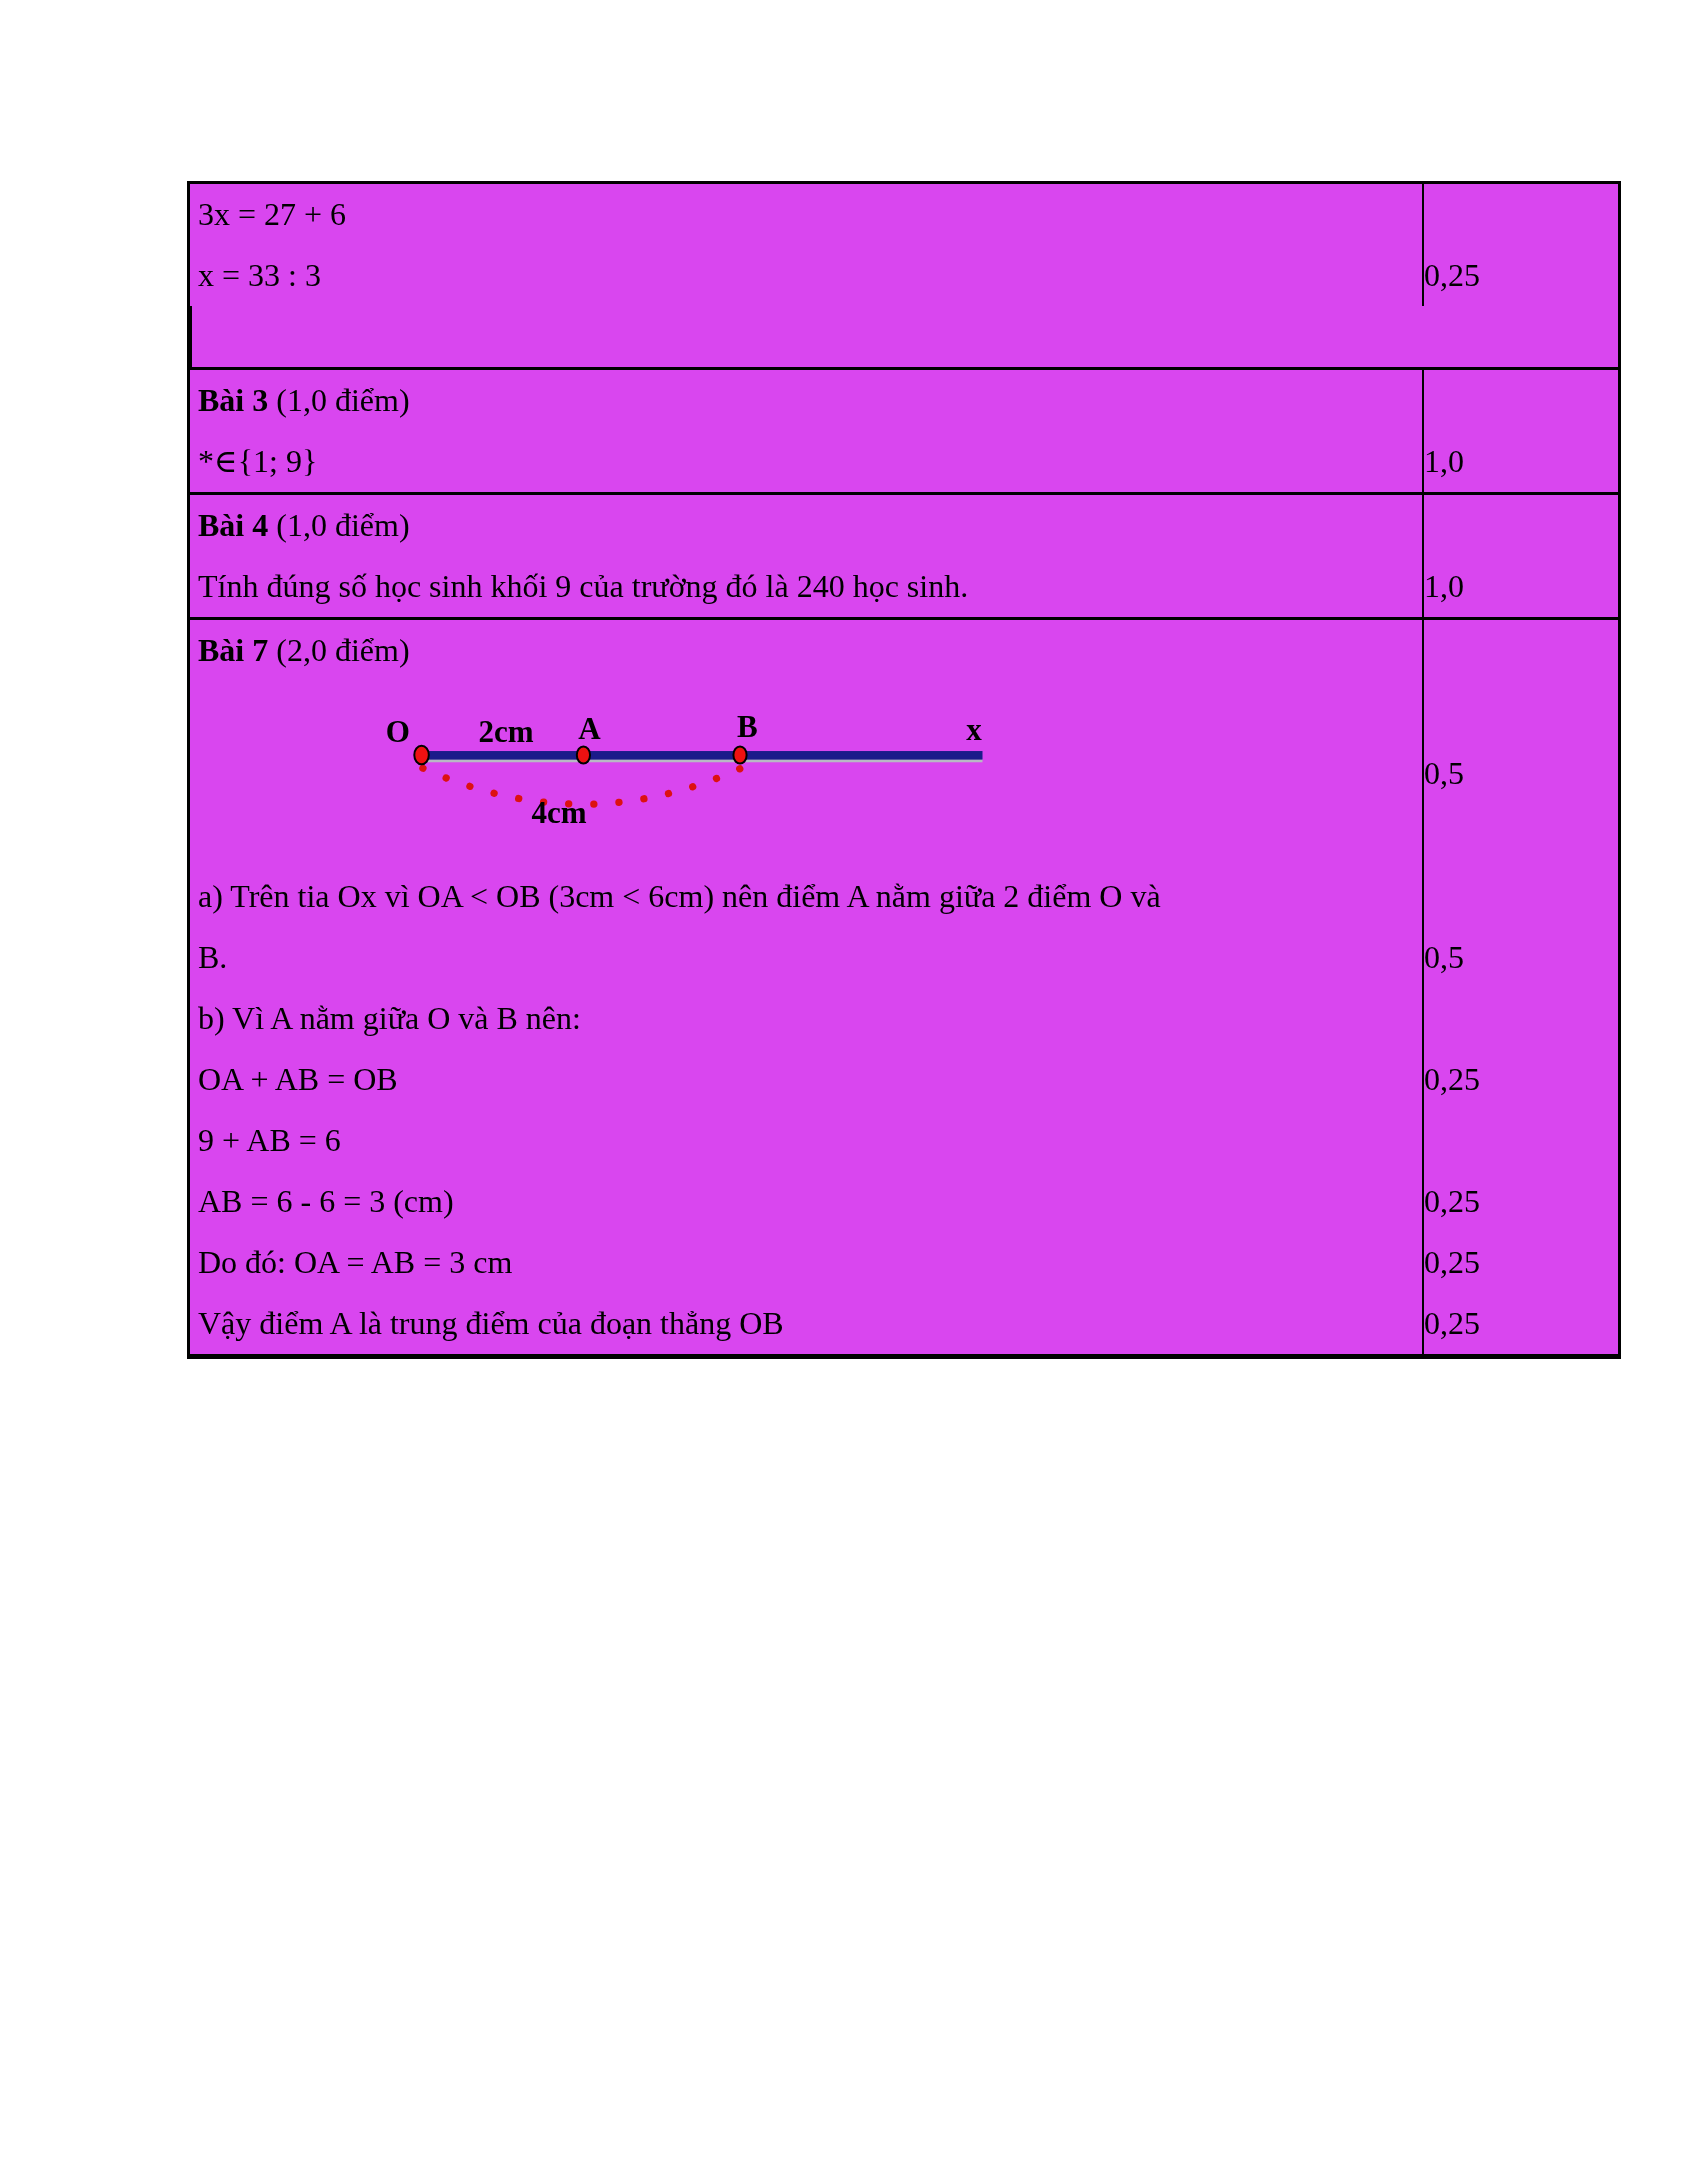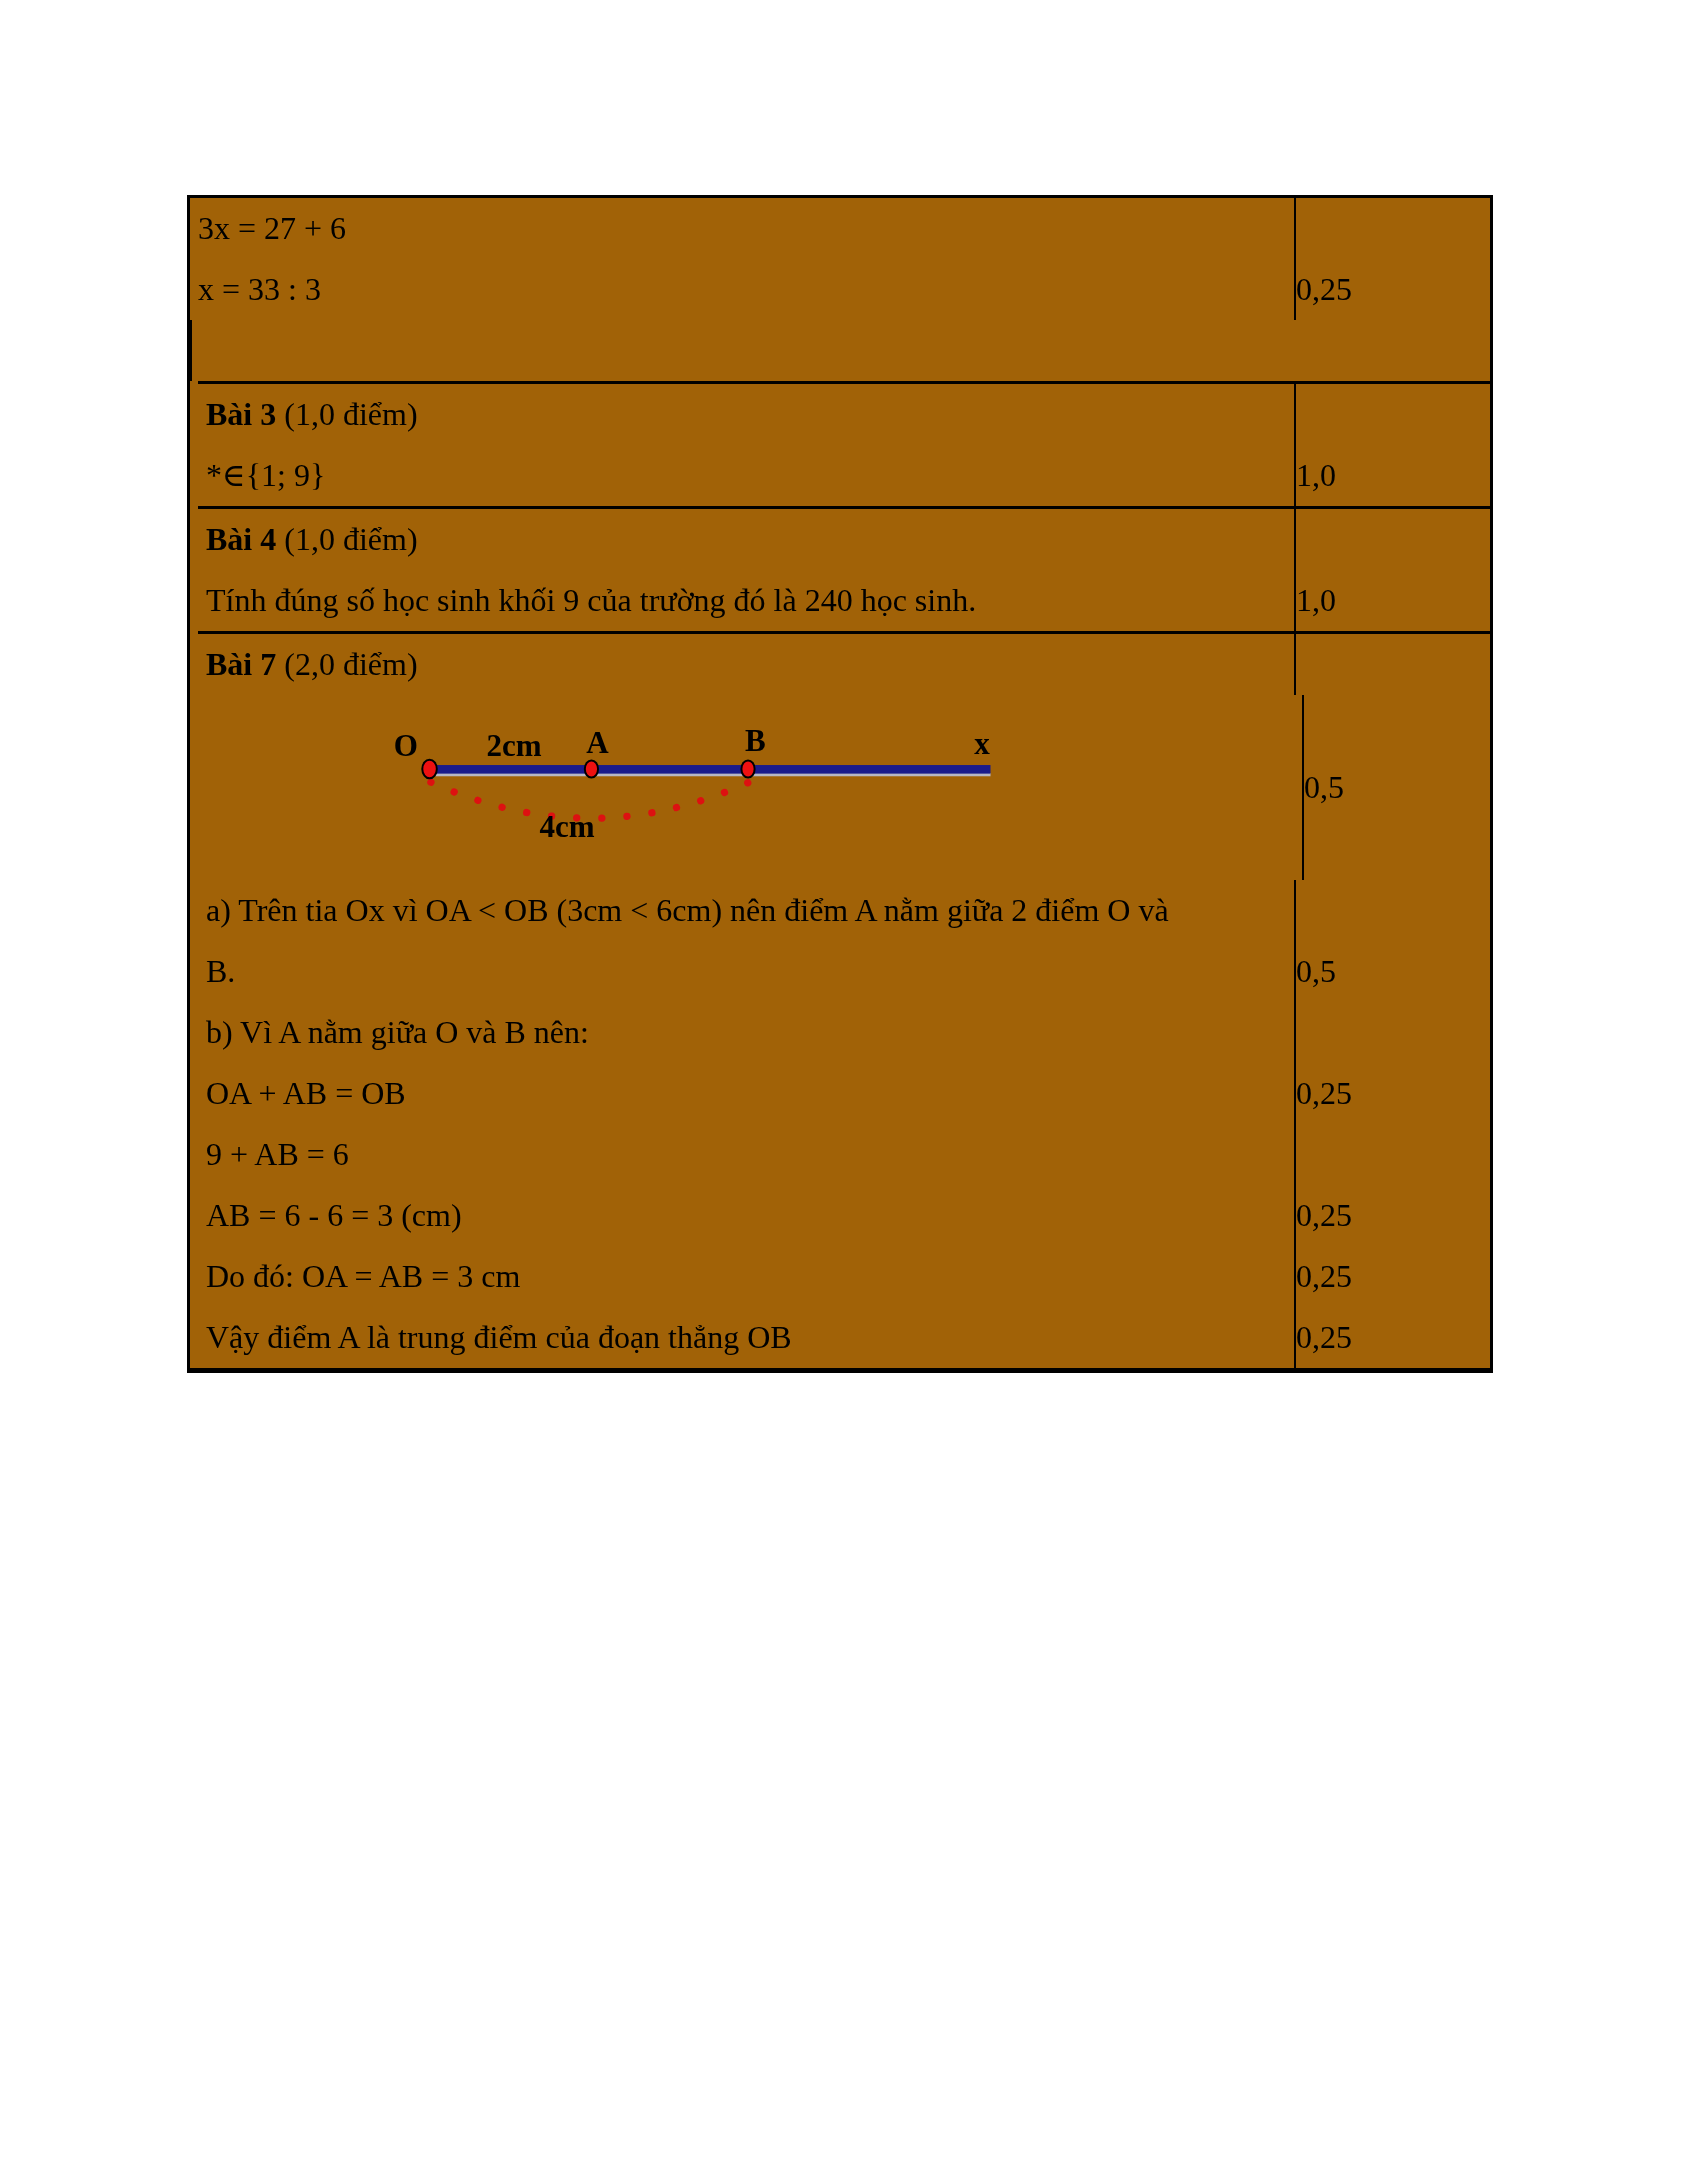--- a/index.html
+++ b/index.html
@@ -7,29 +7,29 @@
     position: relative;
     width: 1687px;
     height: 2183px;
     background: #ffffff;
     font-family: "Liberation Serif", "DejaVu Serif", serif;
     color: #000000;
   }
   .answer-table {
     position: absolute;
     left: 187px;
-    top: 195px;
-    width: 1306px;
+    top: 181px;
+    width: 1434px;
     box-sizing: border-box;
     border: 3.3px solid #000000;
     border-bottom-width: 5.3px;
-    background: #a16207;
+    background: #d946ef;
   }
   .t-row { display: block; }
-  .t-row + .t-row { border-top: 3.3px solid #000000; margin-left: 8px; }
+  .t-row + .t-row { border-top: 3.3px solid #000000; }
   .subline {
     display: grid;
     grid-template-columns: 1fr 196px;
     min-height: 61px;
   }
   .sub-content {
     padding: 0 8px;
     font-size: 32px;
     line-height: 61px;
     white-space: nowrap;

